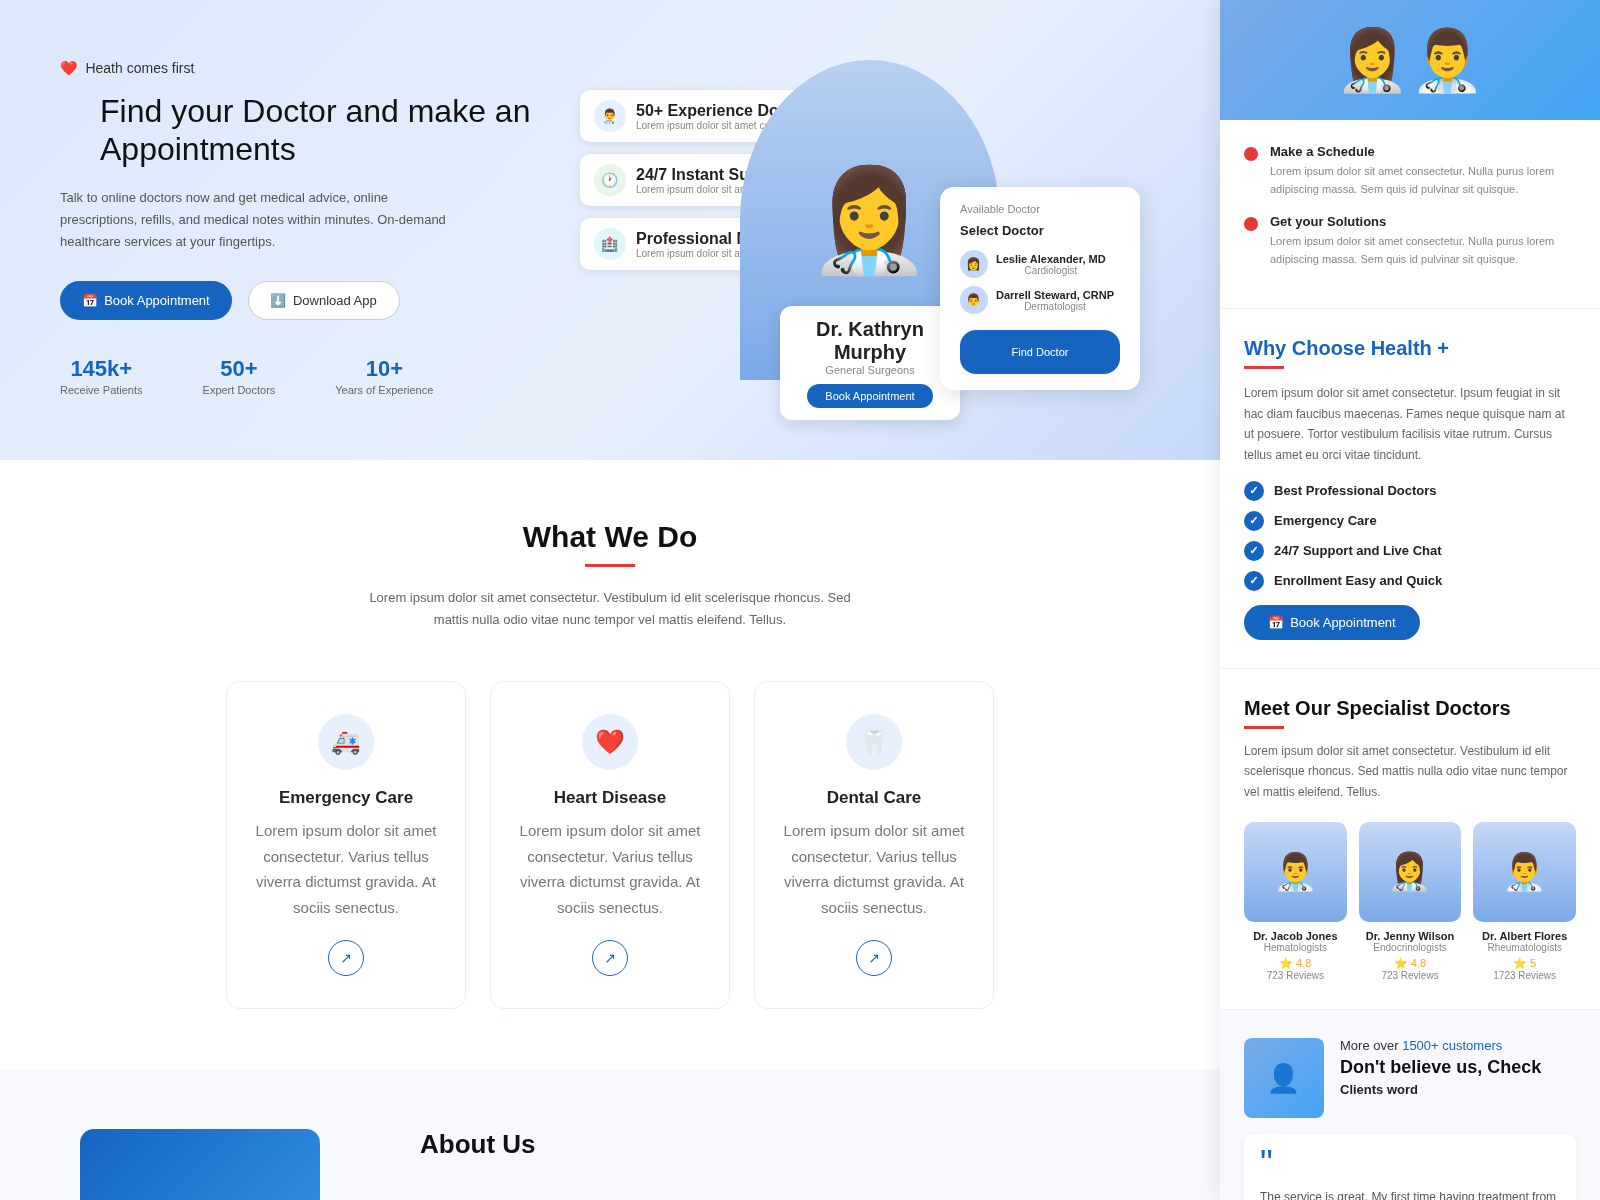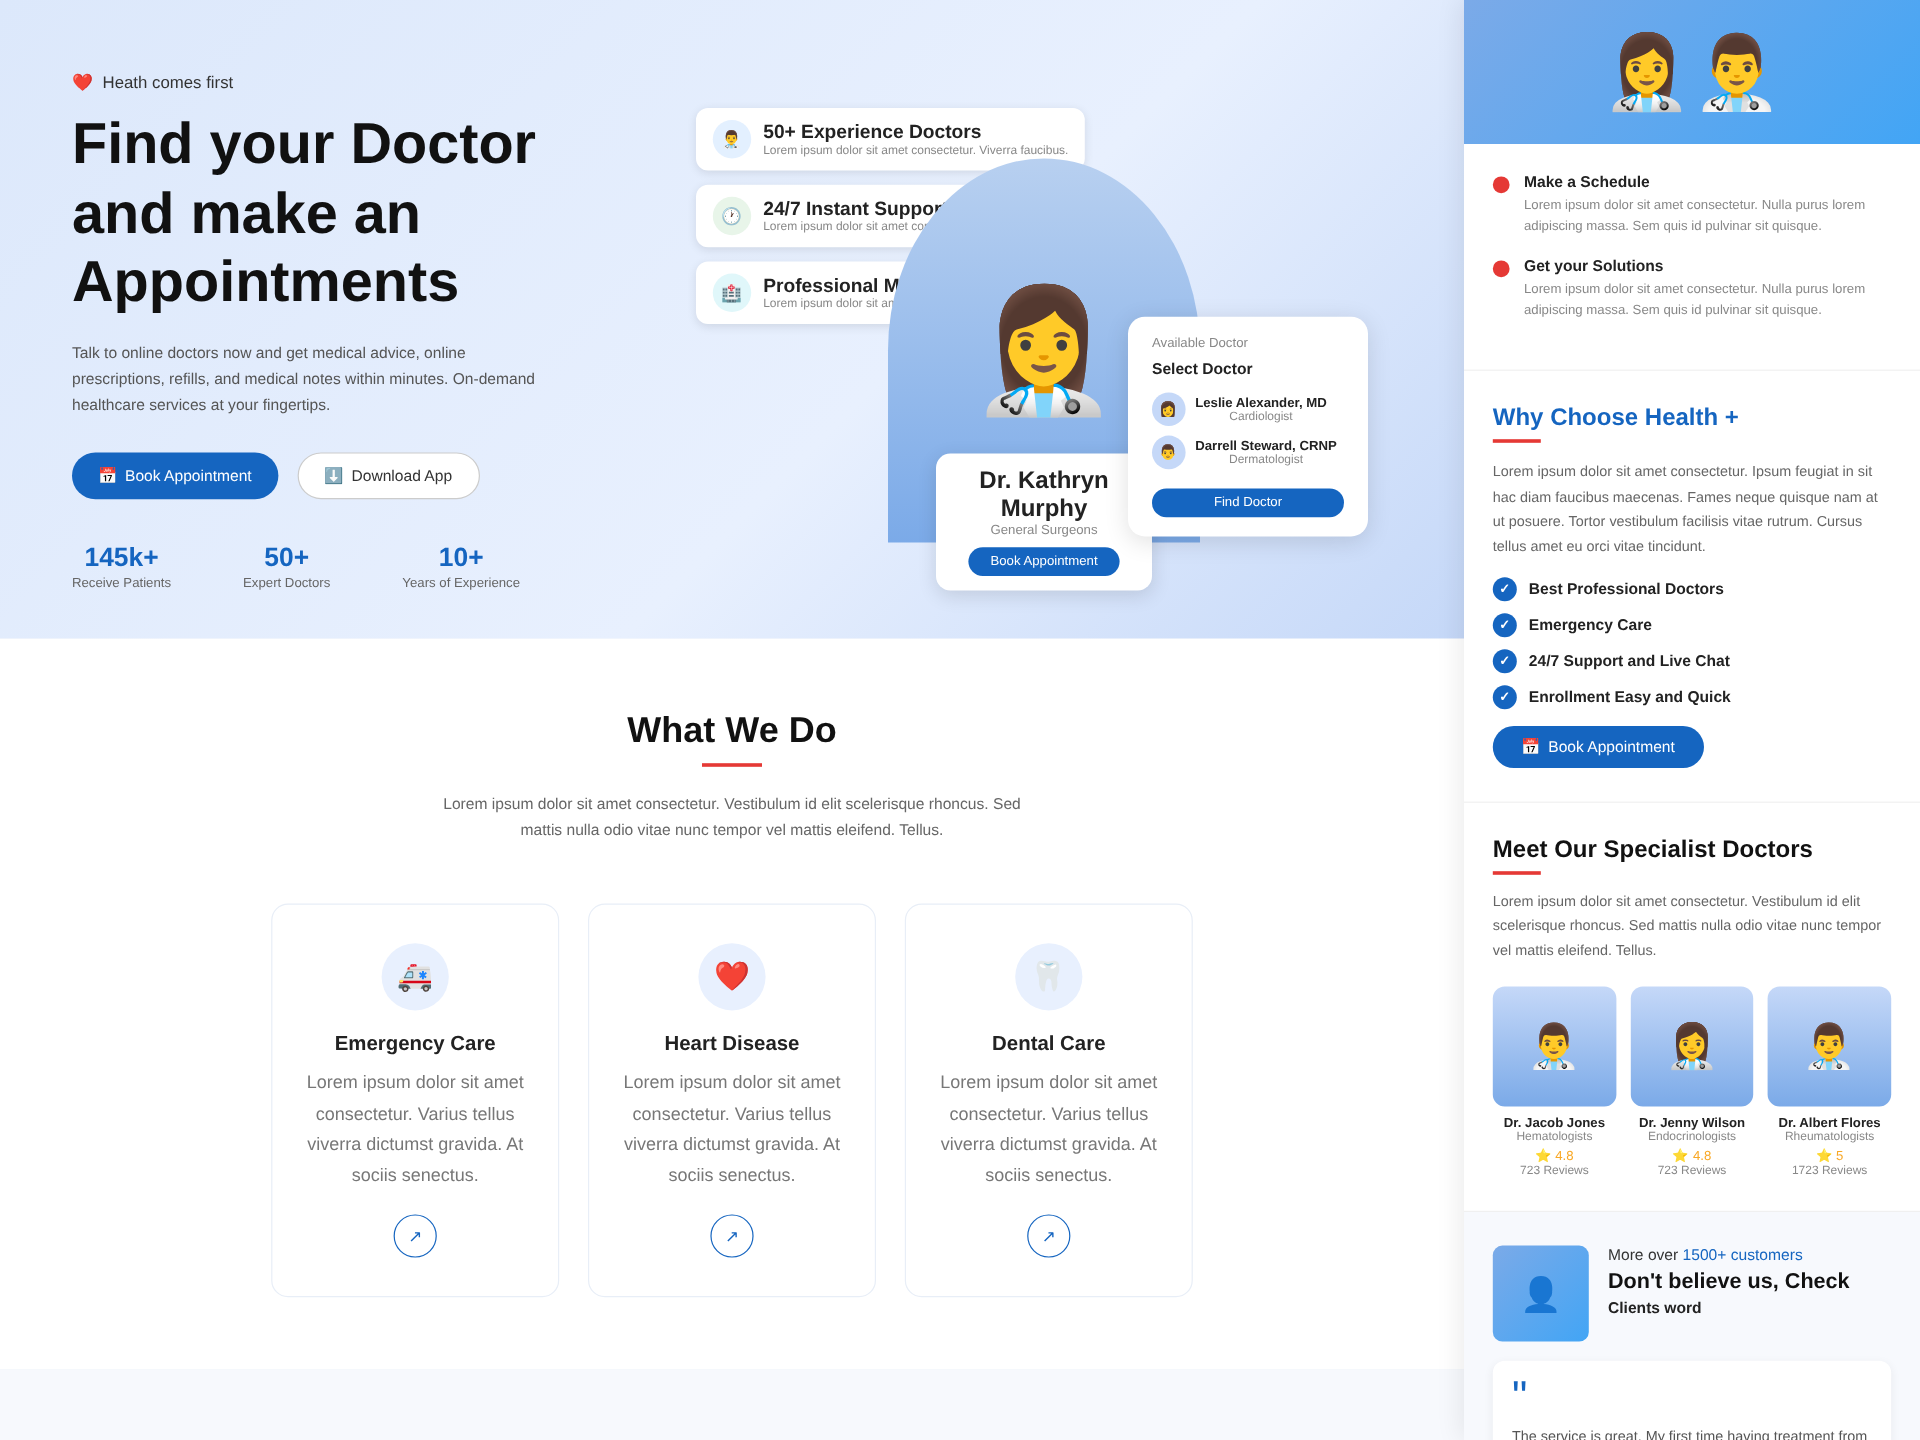--- a/index.html
+++ b/index.html
@@ -30,21 +30,21 @@
       background: linear-gradient(135deg, #dce8fb 0%, #e8f0fe 60%, #c5d8f8 100%);
       padding: 60px 60px 40px 60px;
       display: flex;
       gap: 40px;
       min-height: 420px;
       position: relative;
       overflow: hidden;
     }
     .hero-content { flex: 1; max-width: 480px; }
     .hero-badge { display: flex; align-items: center; gap: 8px; margin-bottom: 16px; color: #333; font-size: 14px; }
-    .hero-title { font-size: 48px; font-weight: 700; color: #111; line-height: 1.2; margin-bottom: 18px; }
+    .hero-title { font-size: 32px; font-weight: 400; color: #111; line-height: 1.2; margin-bottom: 18px; margin-left: 40px; }
     .hero-desc { font-size: 13px; color: #555; line-height: 1.7; margin-bottom: 28px; max-width: 400px; }
     .hero-buttons { display: flex; gap: 16px; margin-bottom: 36px; }
     .btn-primary { background: #1565c0; color: #fff; border: none; border-radius: 22px; padding: 11px 22px; font-size: 13px; cursor: pointer; display: flex; align-items: center; gap: 6px; }
     .btn-secondary { background: #fff; color: #333; border: 1.5px solid #ccc; border-radius: 22px; padding: 11px 22px; font-size: 13px; cursor: pointer; display: flex; align-items: center; gap: 6px; }
     .hero-stats { display: flex; gap: 60px; }
     .stat-item { text-align: center; }
     .stat-num { font-size: 22px; font-weight: 800; color: #1565c0; }
     .stat-label { font-size: 11px; color: #666; margin-top: 2px; }
 
     
@@ -56,32 +56,32 @@
     }
     .badge-icon { width: 32px; height: 32px; border-radius: 50%; display: flex; align-items: center; justify-content: center; font-size: 14px; }
     .badge-icon.blue { background: #e3f0ff; color: #1565c0; }
     .badge-icon.green { background: #e8f5e9; color: #2e7d32; }
     .badge-icon.teal { background: #e0f7fa; color: #00695c; }
     .badge-text { font-size: 16px; font-weight: 600; color: #222; }
     .badge-sub { font-size: 10px; color: #888; }
 
     
     .doctor-card {
-      position: absolute; right: 20px; bottom: 45px;
+      position: absolute; right: 20px; bottom: 30px;
       background: #fff; border-radius: 14px; padding: 16px 20px;
       box-shadow: 0 4px 20px rgba(0,0,0,0.12);
       min-width: 200px;
     }
     .available-doctor-title { font-size: 11px; color: #888; margin-bottom: 8px; }
     .available-doctor-label { font-size: 13px; font-weight: 700; color: #222; margin-bottom: 12px; }
     .doctor-mini-item { display: flex; align-items: center; gap: 8px; margin-bottom: 8px; }
     .doctor-mini-avatar { width: 28px; height: 28px; border-radius: 50%; background: #c5d8f8; display: flex; align-items: center; justify-content: center; font-size: 12px; }
     .doctor-mini-name { font-size: 11px; font-weight: 600; color: #222; }
     .doctor-mini-spec { font-size: 10px; color: #888; text-align: center; }
-    .find-doctor-btn { background: #1565c0; color: #fff; border: none; border-radius: 16px; padding: 6px 20px; font-size: 11px; cursor: pointer; width: 100%; margin-top: 8px; }
+    .find-doctor-btn { background: #1565c0; color: #fff; border: none; border-radius: 16px; padding: 16px 20px; font-size: 11px; cursor: pointer; width: 100%; margin-top: 8px; }
 
     .dr-name-card {
       position: absolute; bottom: 0; left: 50%; transform: translateX(-50%);
       background: #fff; border-radius: 12px; padding: 12px 20px; text-align: center;
       box-shadow: 0 4px 16px rgba(0,0,0,0.12); min-width: 180px;
     }
     .dr-name { font-size: 20px; font-weight: 700; color: #222; }
     .dr-spec { font-size: 11px; color: #888; margin-bottom: 8px; }
     .book-btn-small { background: #1565c0; color: #fff; border: none; border-radius: 14px; padding: 6px 18px; font-size: 11px; cursor: pointer; }
 

